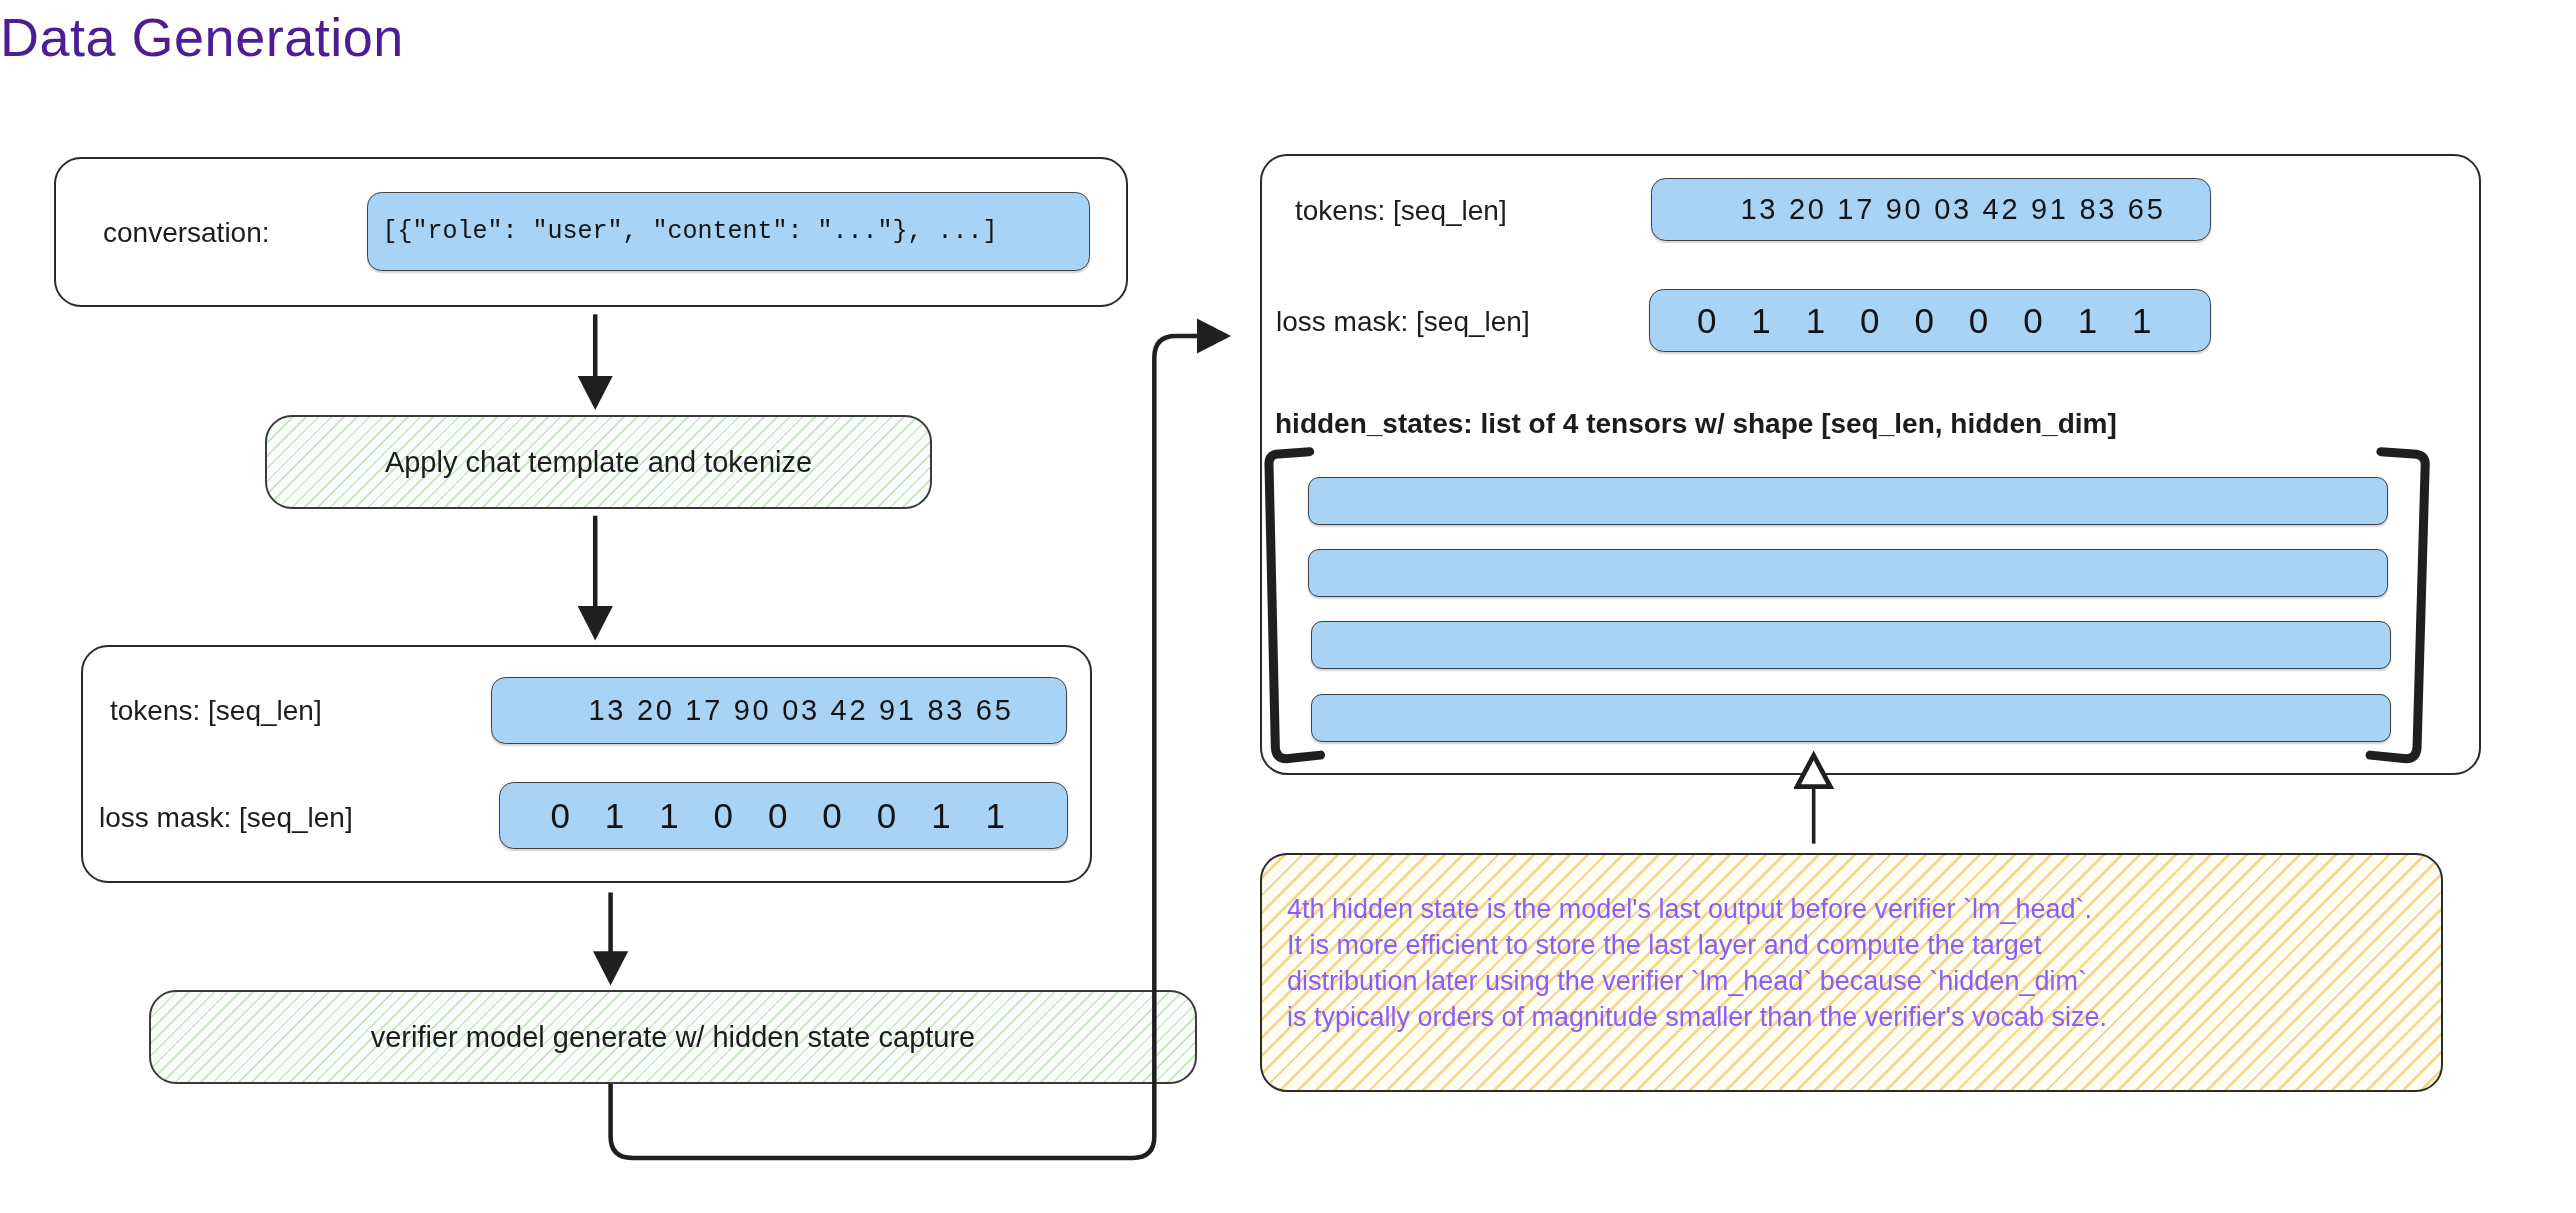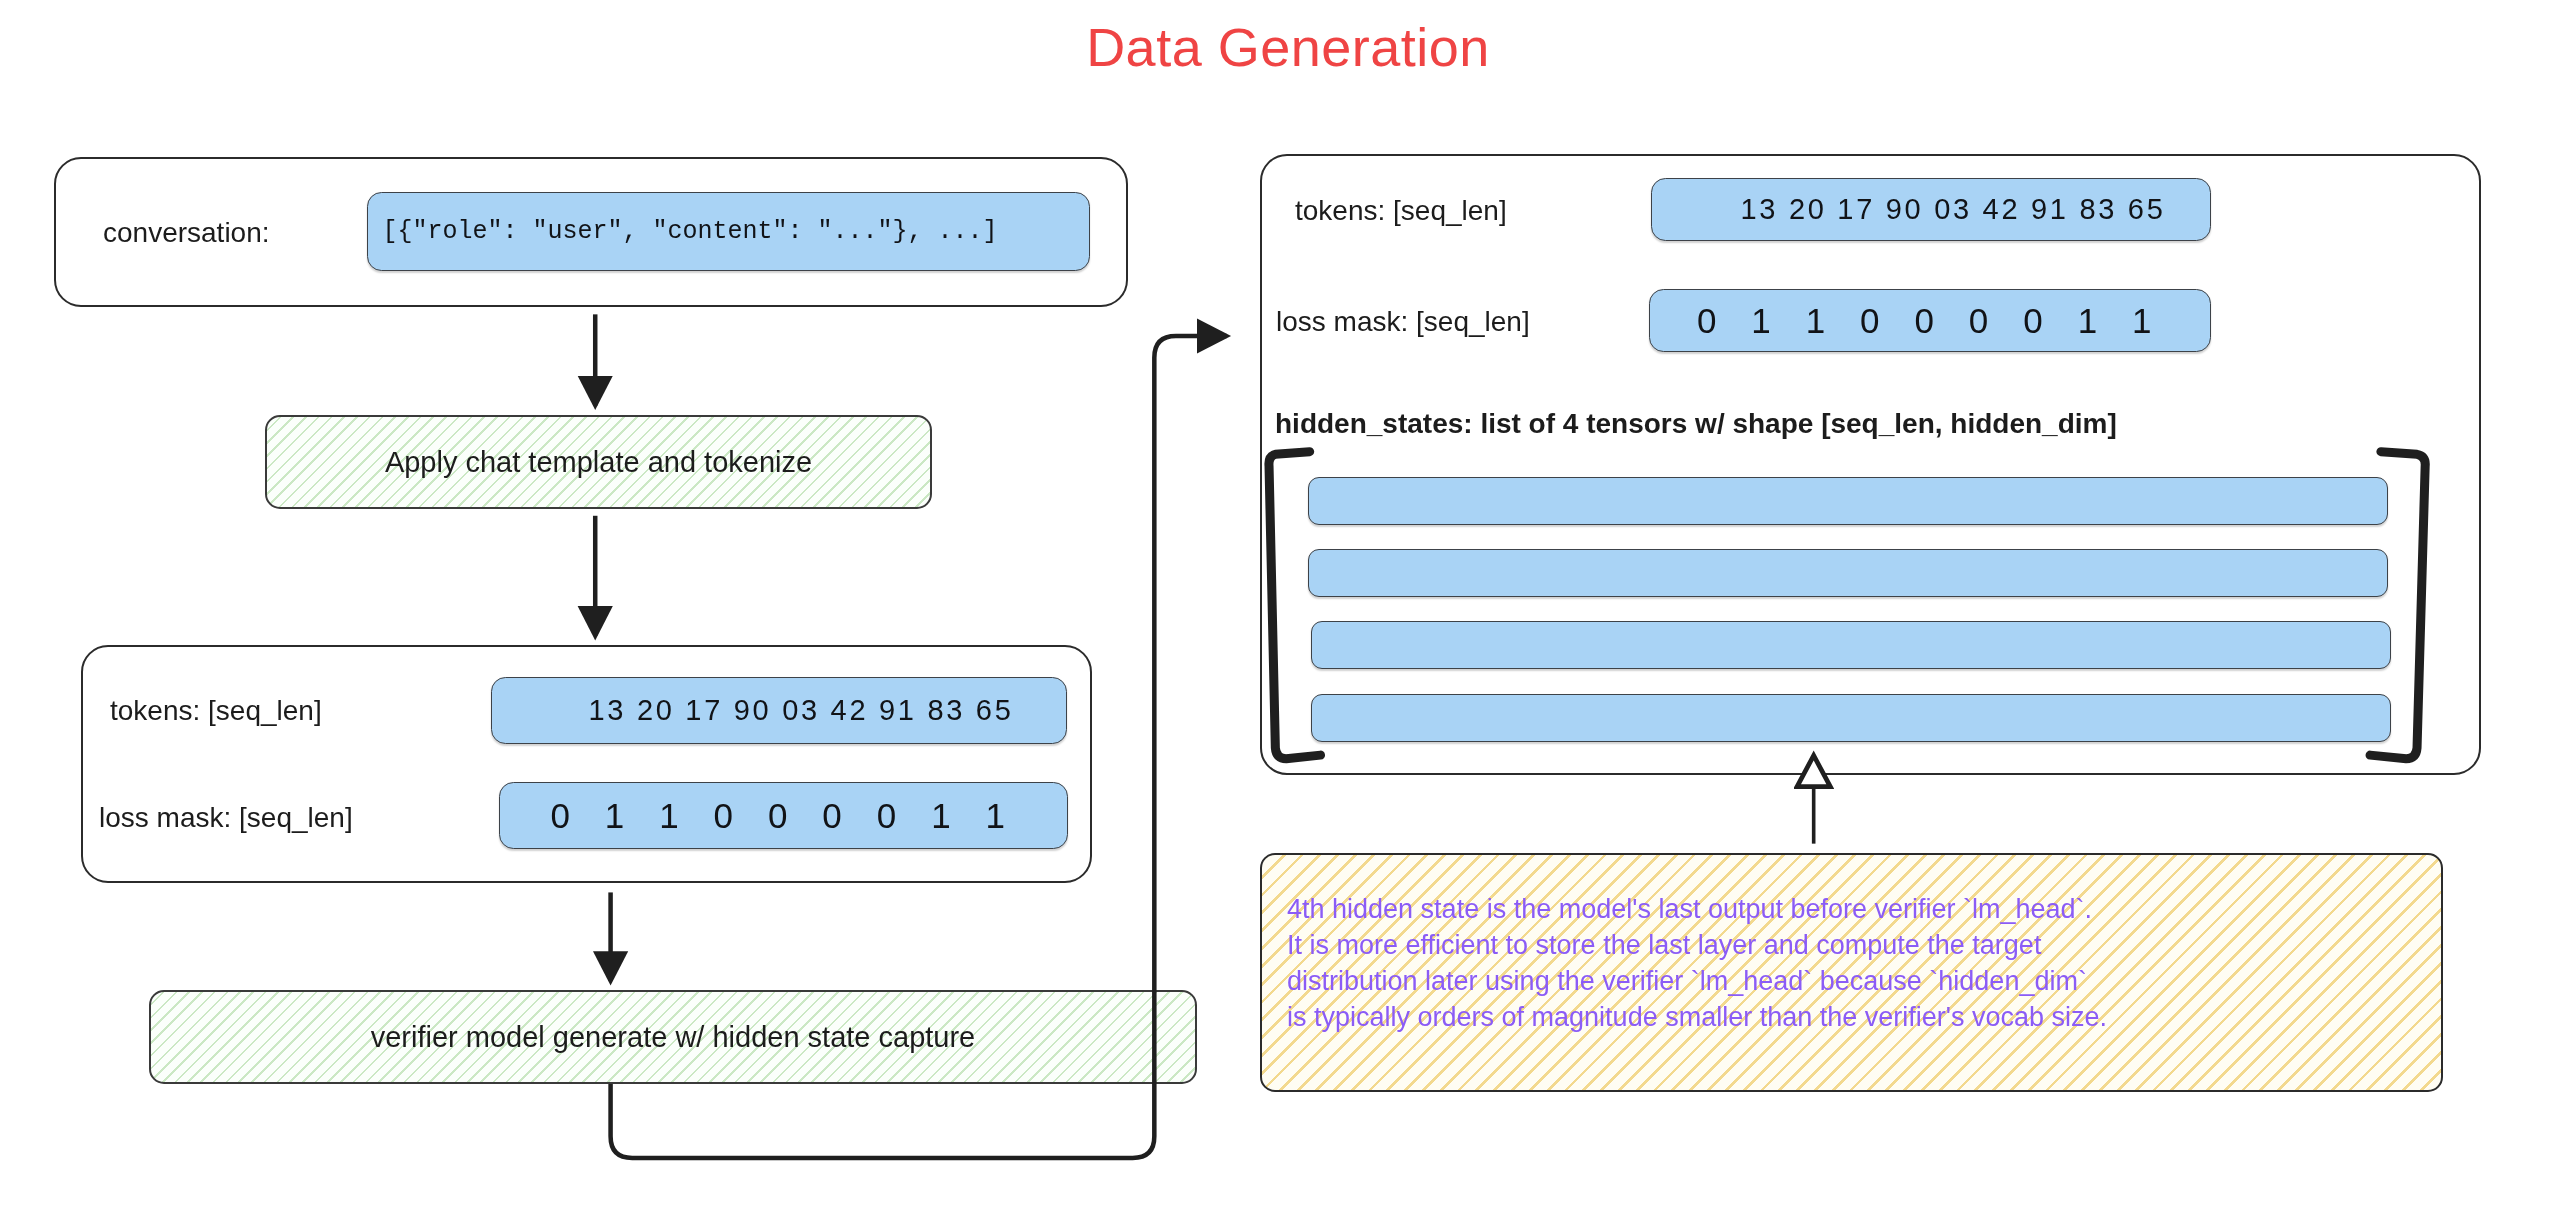--- a/index.html
+++ b/index.html
@@ -20,36 +20,36 @@
     position: absolute;
     inset: 0;
     width: 2576px;
     height: 1214px;
   }
 
   
   .title {
     position: absolute;
     left: 0;
-    top: 16px;
-    width: 2576px;
-    text-align: center;
+    top: 6px;
+    width: 2576px;
+    text-align: left;
     font-size: 54px;
     font-weight: 400;
     letter-spacing: 0.5px;
-    color: #ef4444;
+    color: #4c1d95;
     white-space: nowrap;
   }
 
   
   .node {
     position: absolute;
     box-sizing: border-box;
     border: 2.7px solid #2b2b2b;
-    border-radius: 15px;
+    border-radius: 27px;
     background: #ffffff;
   }
 
   .group-box {
     border-radius: 27px;
   }
 
   
   .hatch-green {
     background-color: #fbfffb;

